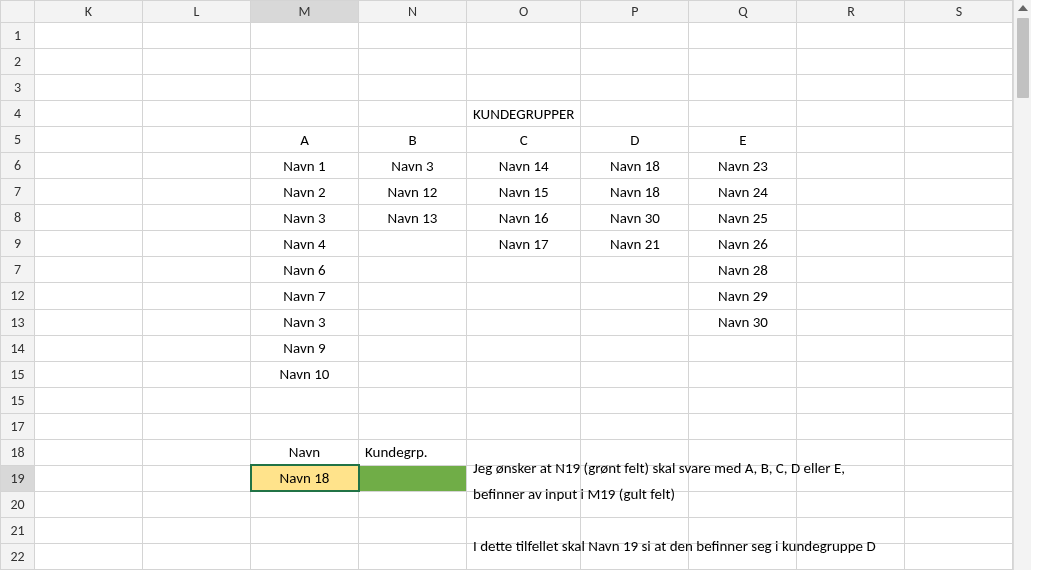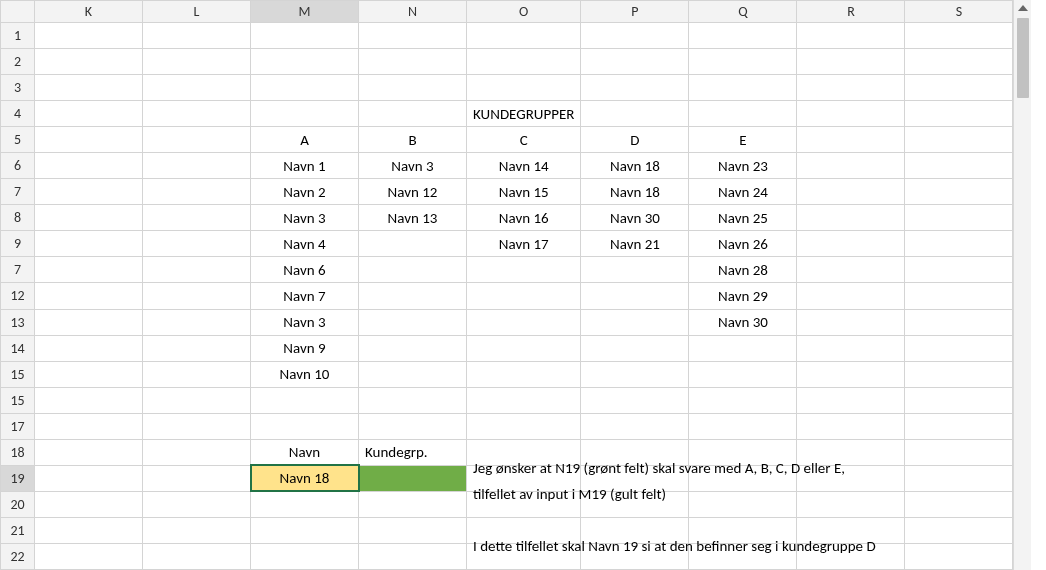--- a/index.html
+++ b/index.html
@@ -324,21 +324,21 @@
           <td class="col-w"></td>
           <td class="col-w"></td>
         </tr>
         <tr>
           <th class="rowhdr selected-row-hdr">19</th>
           <td class="col-w"></td>
           <td class="col-w"></td>
           <td class="col-w center yellow active-cell">Navn 18</td>
           <td class="col-w green"></td>
           <td class="col-w overflow-text">
-            <span>tilfellet av input i M19 (gult felt)</span>
+            <span>befinner av input i M19 (gult felt)</span>
           </td>
           <td class="col-w"></td>
           <td class="col-w"></td>
           <td class="col-w"></td>
           <td class="col-w"></td>
         </tr>
         <tr>
           <th class="rowhdr">20</th>
           <td class="col-w"></td>
           <td class="col-w"></td>

